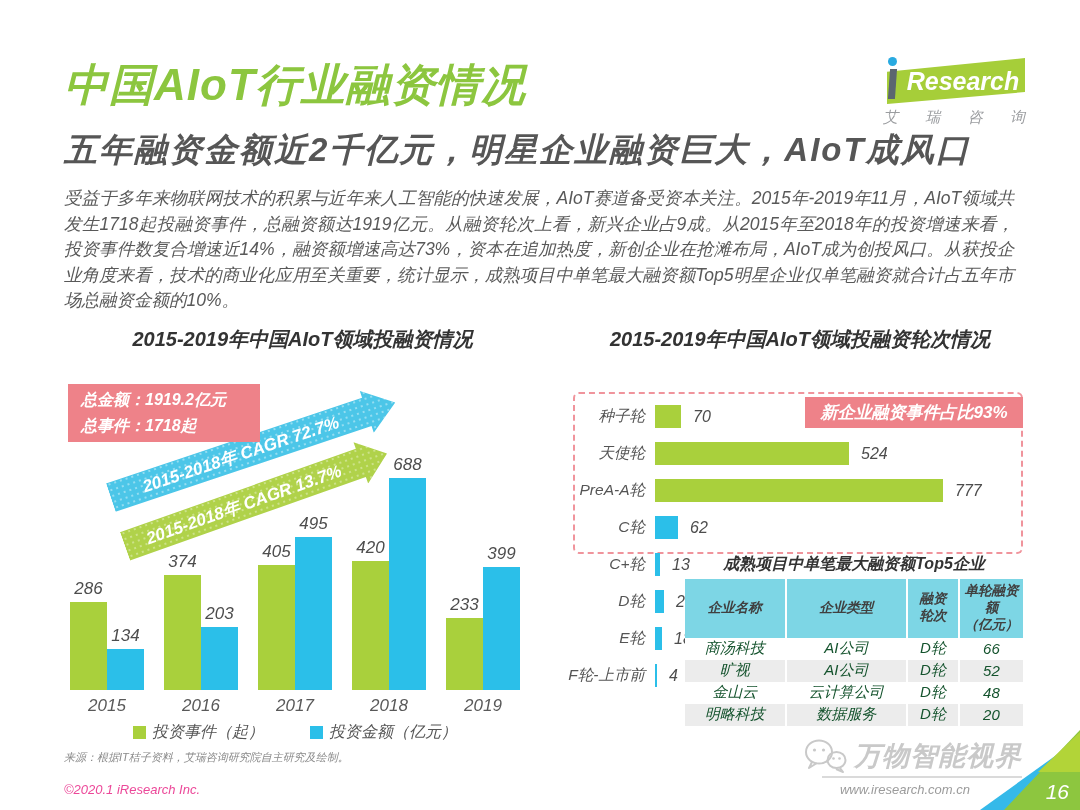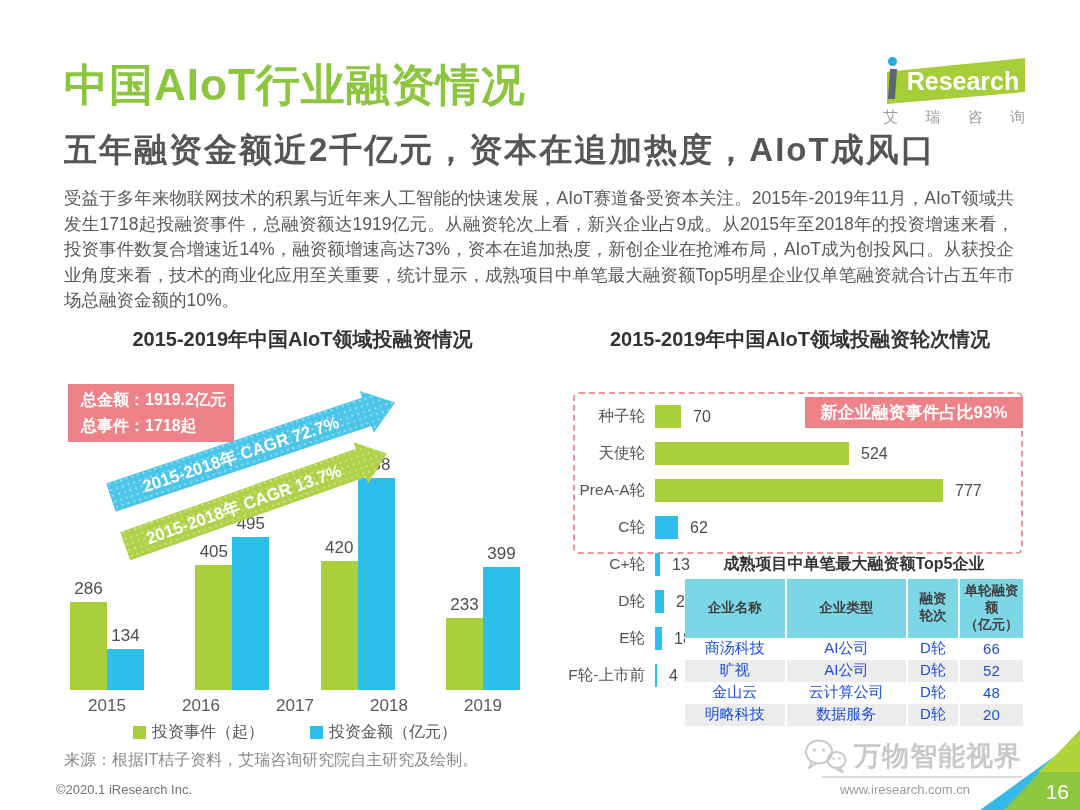--- a/index.html
+++ b/index.html
@@ -1,18 +1,19 @@
 <!DOCTYPE html>
 <html><head>
 <meta charset="utf-8">
 <style>
   html,body{margin:0;padding:0;background:#fff;}
   .page{
     position:relative;width:1080px;height:810px;overflow:hidden;background:#ffffff;
     font-family:"Liberation Sans","DejaVu Sans",sans-serif;
+    font-style:italic;
   }
   
   .page-title{
     position:absolute;left:64px;top:56px;margin:0;
     font-size:44px;font-weight:bold;color:#8cc63f;letter-spacing:1px;white-space:nowrap;
   }
   .page-subtitle{
     position:absolute;left:64px;top:128px;margin:0;
     font-size:33px;font-weight:bold;color:#565656;letter-spacing:2px;white-space:nowrap;
   }
@@ -35,21 +36,21 @@
     position:absolute;left:64px;top:186px;width:950px;
     font-size:17.5px;line-height:25.5px;color:#595959;text-align:justify;margin:0;
   }
   
   .chart-title{position:absolute;top:326px;font-size:20px;font-weight:bold;color:#333;text-align:center;white-space:nowrap;}
   .chart-title.left{left:65px;width:475px;}
   .chart-title.right{left:575px;width:450px;}
   
   .left-chart{position:absolute;left:65px;top:370px;width:475px;height:385px;}
   .summary-box{
-    position:absolute;left:3px;top:14px;width:166px;height:58px;background:#ee8289;
+    position:absolute;left:3px;top:14px;width:192px;height:58px;background:#ee8289;
     color:#fff;font-weight:bold;font-size:16px;line-height:26px;
     display:flex;flex-direction:column;justify-content:center;padding-left:13px;box-sizing:border-box;z-index:3;
   }
   .ribbon{
     position:absolute;height:44px;display:flex;align-items:center;justify-content:center;
     color:#fff;font-weight:bold;font-size:17px;white-space:nowrap;z-index:2;
     clip-path:polygon(0 16%,90% 16%,90% 0,100% 50%,90% 100%,90% 84%,0 84%);
     background-size:6px 6px;padding-right:26px;box-sizing:border-box;
   }
   .ribbon.blue{
@@ -94,26 +95,26 @@
   .round-bar.b{background:#2bbfe9;}
   .round-value{margin-left:12px;font-size:16px;color:#4d4d4d;}
   
   .top5{position:absolute;left:108px;top:184px;width:342px;z-index:3;}
   .top5-title{font-size:16px;font-weight:bold;color:#333;text-align:center;margin:0 0 4px 0;white-space:nowrap;}
   .top5 table{width:100%;border-collapse:separate;border-spacing:2px 0;table-layout:fixed;}
   .top5 th{
     background:#7dd6e5;color:#404040;font-size:13.5px;font-weight:bold;
     padding:4px 1px;line-height:1.25;white-space:pre-line;vertical-align:middle;height:32px;
   }
-  .top5 td{font-size:15px;color:#1d4ed8;text-align:center;padding:1px 0;height:20px;background:#fff;}
+  .top5 td{font-size:15px;color:#14532d;text-align:center;padding:1px 0;height:20px;background:#fff;}
   .top5 tbody tr:nth-child(even) td{background:#ececec;}
   .c1{width:30%;} .c2{width:36%;} .c3{width:15%;} .c4{width:19%;}
   
-  .source{position:absolute;left:64px;top:750px;font-size:16px;color:#8a8a8a;}
-  .copyright{position:absolute;left:56px;top:782px;font-size:13px;color:#737373;}
+  .source{position:absolute;left:64px;top:750px;font-size:11px;color:#8a8a8a;}
+  .copyright{position:absolute;left:64px;top:782px;font-size:13px;color:#ec4899;}
   .website{position:absolute;right:110px;top:782px;font-size:13px;color:#9b9b9b;}
   .corner-blue{position:absolute;right:0;bottom:0;width:0;height:0;border-left:100px solid transparent;border-bottom:72px solid #35b9e9;}
   .corner-green{position:absolute;right:0;bottom:0;width:0;height:0;border-left:76px solid transparent;border-bottom:80px solid #8dc63f;}
   .corner-accent{position:absolute;right:0;bottom:38px;width:0;height:0;border-left:42px solid transparent;border-bottom:40px solid #b2d438;}
   .page-number{position:absolute;right:11px;bottom:6px;color:#fff;font-size:21px;z-index:4;}
   
   .watermark{position:absolute;right:58px;top:737px;display:flex;align-items:center;gap:6px;z-index:5;}
   .wm-text{font-size:27px;font-weight:bold;letter-spacing:1px;color:#c9c9c9;}
   .wm-line{position:absolute;right:58px;top:776px;width:200px;border-top:2px solid #dadada;z-index:5;}
 </style>
@@ -131,21 +132,21 @@
     <div class="logo-i-stem"></div>
     <div class="logo-i-dot"></div>
     <div class="logo-caption">
       <span>艾</span>
       <span>瑞</span>
       <span>咨</span>
       <span>询</span>
     </div>
   </div>
 
-  <h2 class="page-subtitle">五年融资金额近2千亿元，资本在追加热度，AIoT成风口</h2>
+  <h2 class="page-subtitle">五年融资金额近2千亿元，明星企业融资巨大，AIoT成风口</h2>
 
   <p class="intro">受益于多年来物联网技术的积累与近年来人工智能的快速发展，AIoT赛道备受资本关注。2015年-2019年11月，AIoT领域共发生1718起投融资事件，总融资额达1919亿元。从融资轮次上看，新兴企业占9成。从2015年至2018年的投资增速来看，投资事件数复合增速近14%，融资额增速高达73%，资本在追加热度，新创企业在抢滩布局，AIoT成为创投风口。从获投企业角度来看，技术的商业化应用至关重要，统计显示，成熟项目中单笔最大融资额Top5明星企业仅单笔融资就合计占五年市场总融资金额的10%。</p>
 
   <div class="chart-title left">2015-2019年中国AIoT领域投融资情况</div>
   <div class="chart-title right">2015-2019年中国AIoT领域投融资轮次情况</div>
 
   <div class="left-chart">
     <div class="summary-box">
       <span>总金额：1919.2亿元</span>
       <span>总事件：1718起</span>
@@ -154,20 +155,30 @@
     <div class="ribbon green">2015-2018年 CAGR 13.7%</div>
     <div class="bars" id="left-bars">
         <div class="bar-group">
           <div class="bar-col">
             <div class="bar-value">286</div>
             <div class="bar g" style="height: 88px;"></div>
           </div>
           <div class="bar-col">
             <div class="bar-value">134</div>
             <div class="bar b" style="height: 41px;"></div>
+          </div>
+        </div>
+        <div class="bar-group">
+          <div class="bar-col">
+            <div class="bar-value">374</div>
+            <div class="bar g" style="height: 115px;"></div>
+          </div>
+          <div class="bar-col">
+            <div class="bar-value">203</div>
+            <div class="bar b" style="height: 63px;"></div>
           </div>
         </div>
         <div class="bar-group">
           <div class="bar-col">
             <div class="bar-value">405</div>
             <div class="bar g" style="height: 125px;"></div>
           </div>
           <div class="bar-col">
             <div class="bar-value">495</div>
             <div class="bar b" style="height: 153px;"></div>

